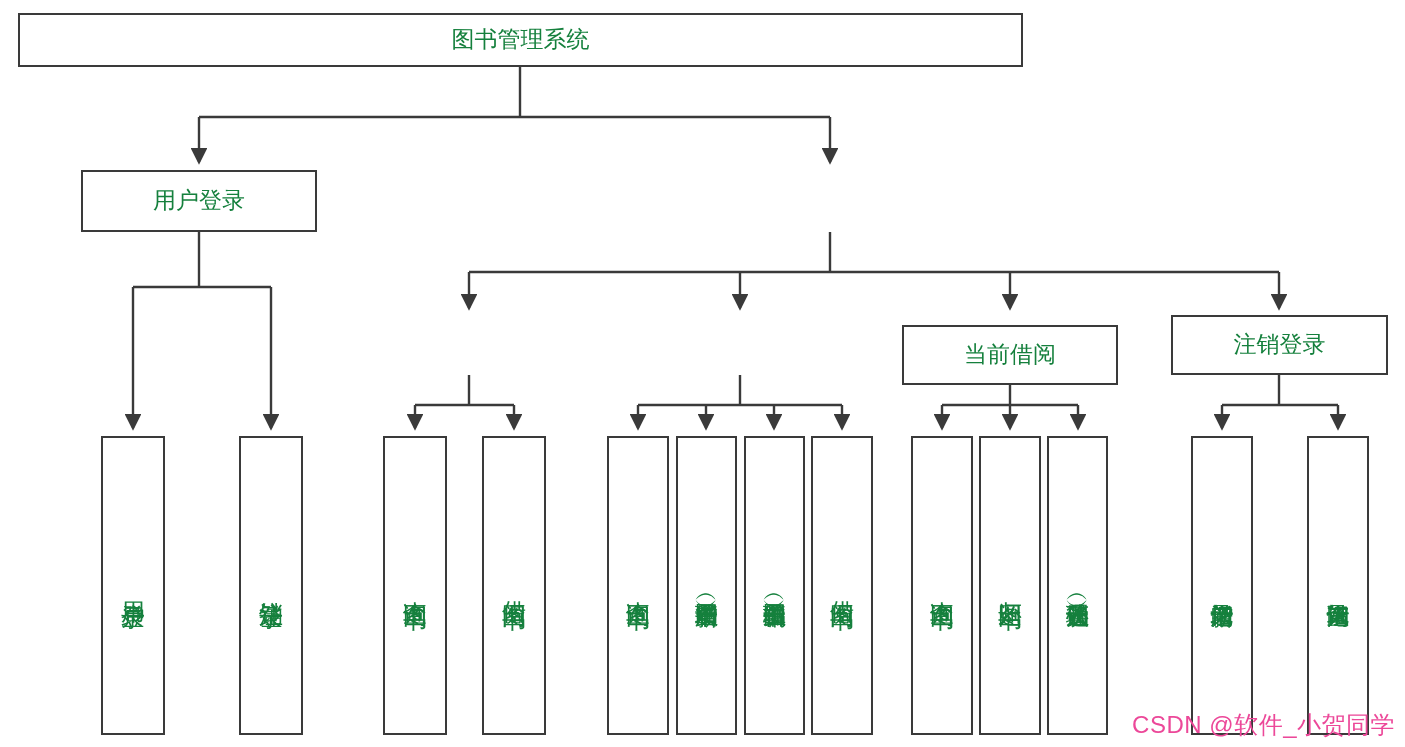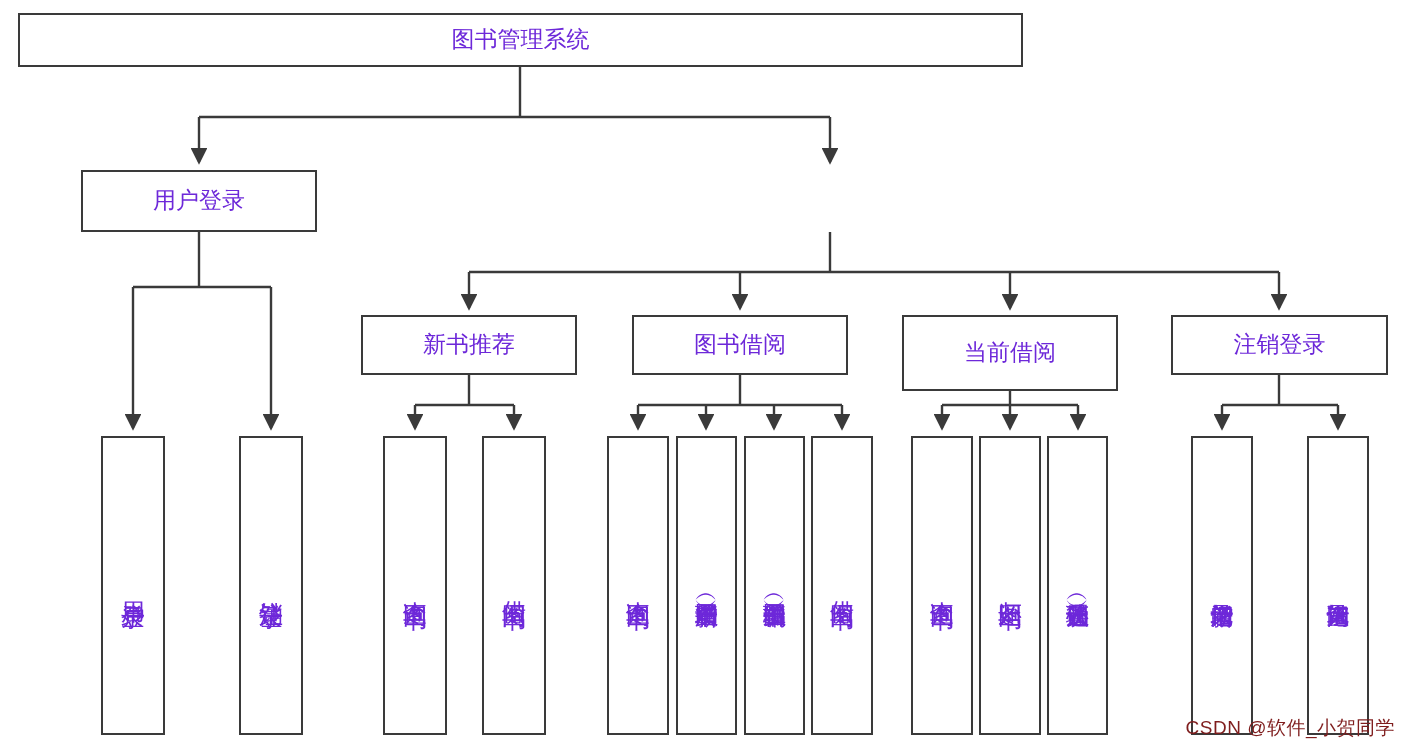--- a/index.html
+++ b/index.html
@@ -27,21 +27,21 @@
     height: 747px;
   }
   .node {
     position: absolute;
     box-sizing: border-box;
     background: #ffffff;
     border: 2px solid #3a3a3a;
     display: flex;
     align-items: center;
     justify-content: center;
-    color: #6d28d9;
+    color: #15803d;
     overflow: hidden;
   }
   .node .label {
     display: block;
     text-align: center;
     line-height: 1.18;
     white-space: nowrap;
   }
   .node.horizontal .label {
     font-size: 23px;
@@ -59,22 +59,22 @@
     white-space: nowrap;
   }
   .node.vertical.tight .label {
     font-size: 23px;
     letter-spacing: 0px;
   }
   .watermark {
     position: absolute;
     right: 10px;
     bottom: 6px;
-    font-size: 19px;
-    color: #7f1d1d;
+    font-size: 24px;
+    color: #ec4899;
     letter-spacing: 0.5px;
     white-space: nowrap;
     pointer-events: none;
   }
 </style>
 </head>
 <body>
 
 <div id="diagram-root">
 
@@ -129,27 +129,21 @@
   </svg>
 
   <div class="node horizontal" style="left:18px; top:13px; width:1005px; height:54px;">
     <span class="label">图书管理系统</span>
   </div>
 
   <div class="node horizontal" style="left:81px; top:170px; width:236px; height:62px;">
     <span class="label">用户登录</span>
   </div>
 
-  <div class="node horizontal" style="left:361px; top:315px; width:216px; height:60px;">
-    <span class="label">新书推荐</span>
-  </div>
-  <div class="node horizontal" style="left:632px; top:315px; width:216px; height:60px;">
-    <span class="label">图书借阅</span>
-  </div>
-  <div class="node horizontal" style="left:902px; top:315px; width:216px; height:76px;">
+  <div class="node horizontal" style="left:902px; top:325px; width:216px; height:60px;">
     <span class="label">当前借阅</span>
   </div>
   <div class="node horizontal" style="left:1171px; top:315px; width:217px; height:60px;">
     <span class="label">注销登录</span>
   </div>
 
   <div class="node vertical" style="left:101px; top:436px; width:64px; height:299px;">
     <span class="label">用户登录</span>
   </div>
   <div class="node vertical" style="left:239px; top:436px; width:64px; height:299px;">

